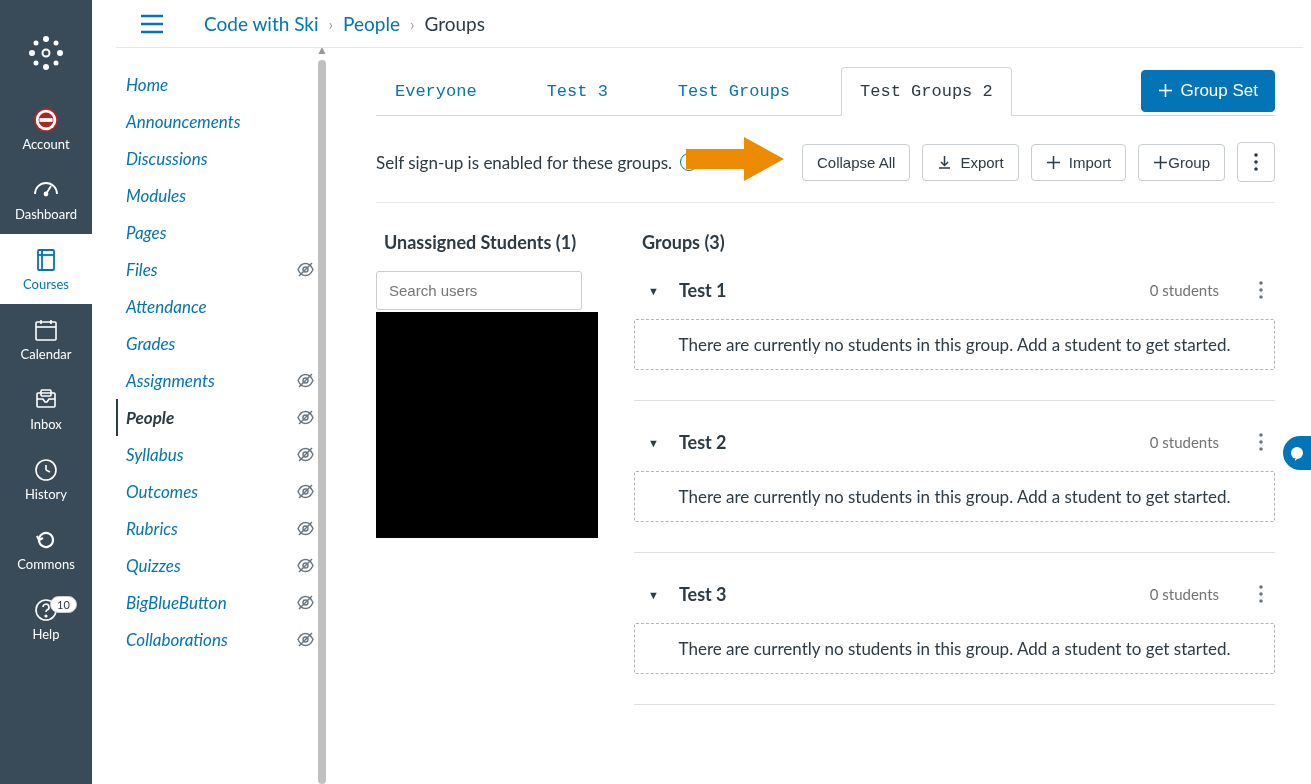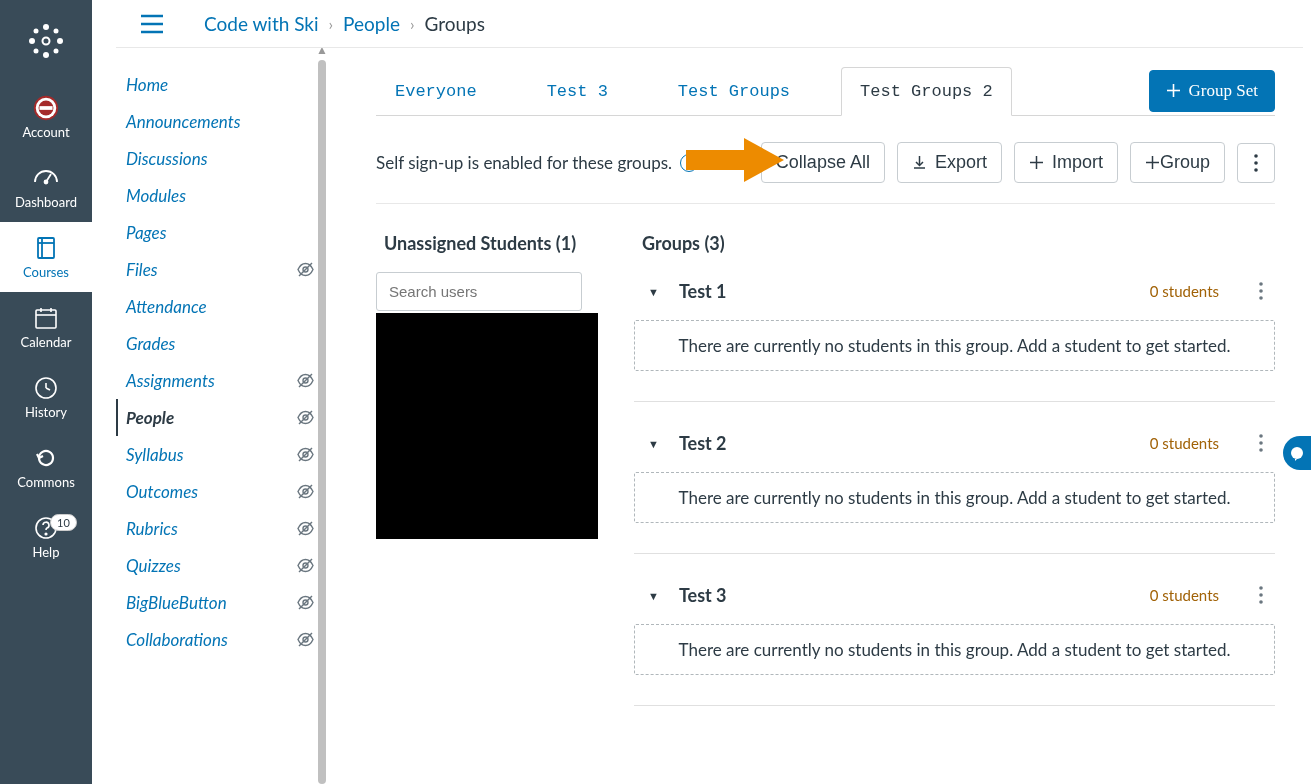--- a/index.html
+++ b/index.html
@@ -1,20 +1,20 @@
 <!DOCTYPE html>
 <html><head>
 <meta charset="utf-8">
 <style>
   * { box-sizing: border-box; margin: 0; padding: 0; }
   body { font-family: "Lato", "Helvetica Neue", Arial, sans-serif; font-size: 16px; color: #2d3b45; background: #fff; overflow: hidden; }
   .app { display: flex; height: 784px; width: 1311px; }
 
   
-  .gnav { width: 92px; background: #394b58; color: #fff; display: flex; flex-direction: column; align-items: center; padding-top: 0; }
+  .gnav { width: 92px; background: #394b58; color: #fff; display: flex; flex-direction: column; align-items: center; padding-top: 12px; }
   .gnav-logo { width: 92px; height: 82px; display: flex; align-items: center; justify-content: center; }
   .gnav-item { width: 92px; height: 70px; display: flex; flex-direction: column; align-items: center; justify-content: center; color: #fff; cursor: pointer; position: relative; }
   .gnav-item.active { background: #fff; color: #0374b5; }
   .gnav-item .icon { width: 28px; height: 28px; display: flex; align-items: center; justify-content: center; margin-bottom: 2px; }
   .gnav-item .label { font-size: 13px; }
   .gnav-item .badge { position: absolute; top: 12px; left: 50%; margin-left: 4px; background: #fff; color: #2d3b45; border-radius: 10px; font-size: 11px; padding: 1px 6px; border: 1px solid #ccc; }
 
   
   .content { flex: 1; display: flex; flex-direction: column; }
 
@@ -39,22 +39,22 @@
 
   
   .main { flex: 1; padding: 18px 36px 0 60px; overflow: auto; }
 
   .tabbar { display: flex; align-items: center; border-bottom: 1px solid #d6d6d6; }
   .tabset { display: flex; align-items: flex-end; gap: 32px; font-family: Liberation Mono, monospace; }
   .tab { padding: 14px 18px; color: #0374b5; font-size: 17px; cursor: pointer; border: 1px solid transparent; position: relative; bottom: -1px; }
   .tab.active { color: #2d3b45; border: 1px solid #d6d6d6; border-bottom: 1px solid #fff; background: #fff; border-radius: 4px 4px 0 0; }
   .tabbar .spacer { flex: 1; }
   .btn { display: inline-flex; align-items: center; gap: 8px; padding: 10px 16px; border: 1px solid #c7cdd1; background: #fff; color: #2d3b45; font-size: 17px; border-radius: 4px; cursor: pointer; }
-  .btn.primary { background: #0374b5; border-color: #0374b5; color: #fff; font-family: Liberation Serif, serif; }
-  .btn.small { padding: 9px 14px; font-size: 18px; }
+  .btn.primary { background: #0374b5; border-color: #0374b5; color: #fff; }
+  .btn.small { padding: 9px 14px; font-size: 15px; }
 
   .signup-row { display: flex; align-items: center; padding: 26px 0 20px 0; gap: 8px; border-bottom: 1px solid #e8e8e8; position: relative; }
   .signup-row .msg { font-size: 17px; }
   .signup-row .q { width: 18px; height: 18px; border: 1.5px solid #0374b5; border-radius: 50%; display: inline-flex; align-items: center; justify-content: center; font-size: 12px; color: #0374b5; }
   .signup-row .spacer { flex: 1; }
   .toolbar-btns { display: flex; gap: 12px; align-items: center; }
   .kebab { width: 38px; height: 40px; border: 1px solid #c7cdd1; border-radius: 4px; background: #fff; display: flex; align-items: center; justify-content: center; color: #2d3b45; cursor: pointer; }
 
   
   .arrow-annot { position: absolute; left: 310px; top: 50%; transform: translateY(-50%); }
@@ -63,21 +63,21 @@
   .unassigned { width: 234px; }
   .unassigned h3, .groups-col h3 { font-size: 18px; font-weight: 700; margin-bottom: 18px; margin-left: 8px; }
   .search-input { width: 206px; padding: 10px 12px; border: 1px solid #c7cdd1; border-radius: 3px; font-size: 15px; color: #a21caf; }
   .blackbox { width: 222px; height: 226px; background: #000; margin-top: 2px; }
 
   .groups-col { flex: 1; }
   .group { border-bottom: 1px solid #e0e0e0; padding-bottom: 30px; margin-bottom: 22px; }
   .group-head { display: flex; align-items: center; padding: 8px 4px 18px 14px; }
   .group-head .caret { font-size: 11px; color: #2d3b45; margin-right: 20px; }
   .group-head .gname { font-size: 18px; font-weight: 700; flex: 1; }
-  .group-head .count { font-size: 15px; color: #a16207; margin-right: 32px; }
+  .group-head .count { font-size: 15px; color: #737373; margin-right: 32px; }
   .group-head .gkebab { color: #6b7780; cursor: pointer; font-size: 22px; padding: 0 8px; }
   .dropzone { border: 1px dashed #b0b7bb; padding: 14px; text-align: center; font-size: 17px; color: #2d3b45; border-radius: 2px; }
 
   .float-btn { position: absolute; right: 0; top: 436px; width: 28px; height: 34px; background: #0374b5; border-radius: 18px 0 0 18px; display: flex; align-items: center; justify-content: center; color: #fff; font-weight: 700; }
 
   svg { display: block; }
 </style>
 </head>
 <body>
 
@@ -145,20 +145,30 @@
             <line x1="13" y1="14" x2="13" y2="14"></line>
             <line x1="18" y1="14" x2="18" y2="14"></line>
             <line x1="8" y1="18" x2="8" y2="18"></line>
             <line x1="13" y1="18" x2="13" y2="18"></line>
             <line x1="18" y1="18" x2="18" y2="18"></line>
           </svg>
       </span>
       <span class="label">Calendar</span>
     </div>
 
+    <div class="gnav-item">
+      <span class="icon">
+        <svg width="26" height="26" viewBox="0 0 26 26" fill="none" stroke="#fff" stroke-width="1.6">
+            <rect x="4" y="6" width="18" height="14" rx="1"></rect>
+            <path d="M4 12 h6 l2 3 h2 l2-3 h6"></path>
+            <rect x="8" y="3" width="10" height="6" rx="1"></rect>
+          </svg>
+      </span>
+      <span class="label">Inbox</span>
+    </div>
 
     <div class="gnav-item">
       <span class="icon">
         <svg width="26" height="26" viewBox="0 0 26 26" fill="none" stroke="#fff" stroke-width="1.6">
             <circle cx="13" cy="13" r="10"></circle>
             <line x1="13" y1="8" x2="13" y2="13"></line>
             <line x1="13" y1="13" x2="17" y2="15"></line>
           </svg>
       </span>
       <span class="label">History</span>

